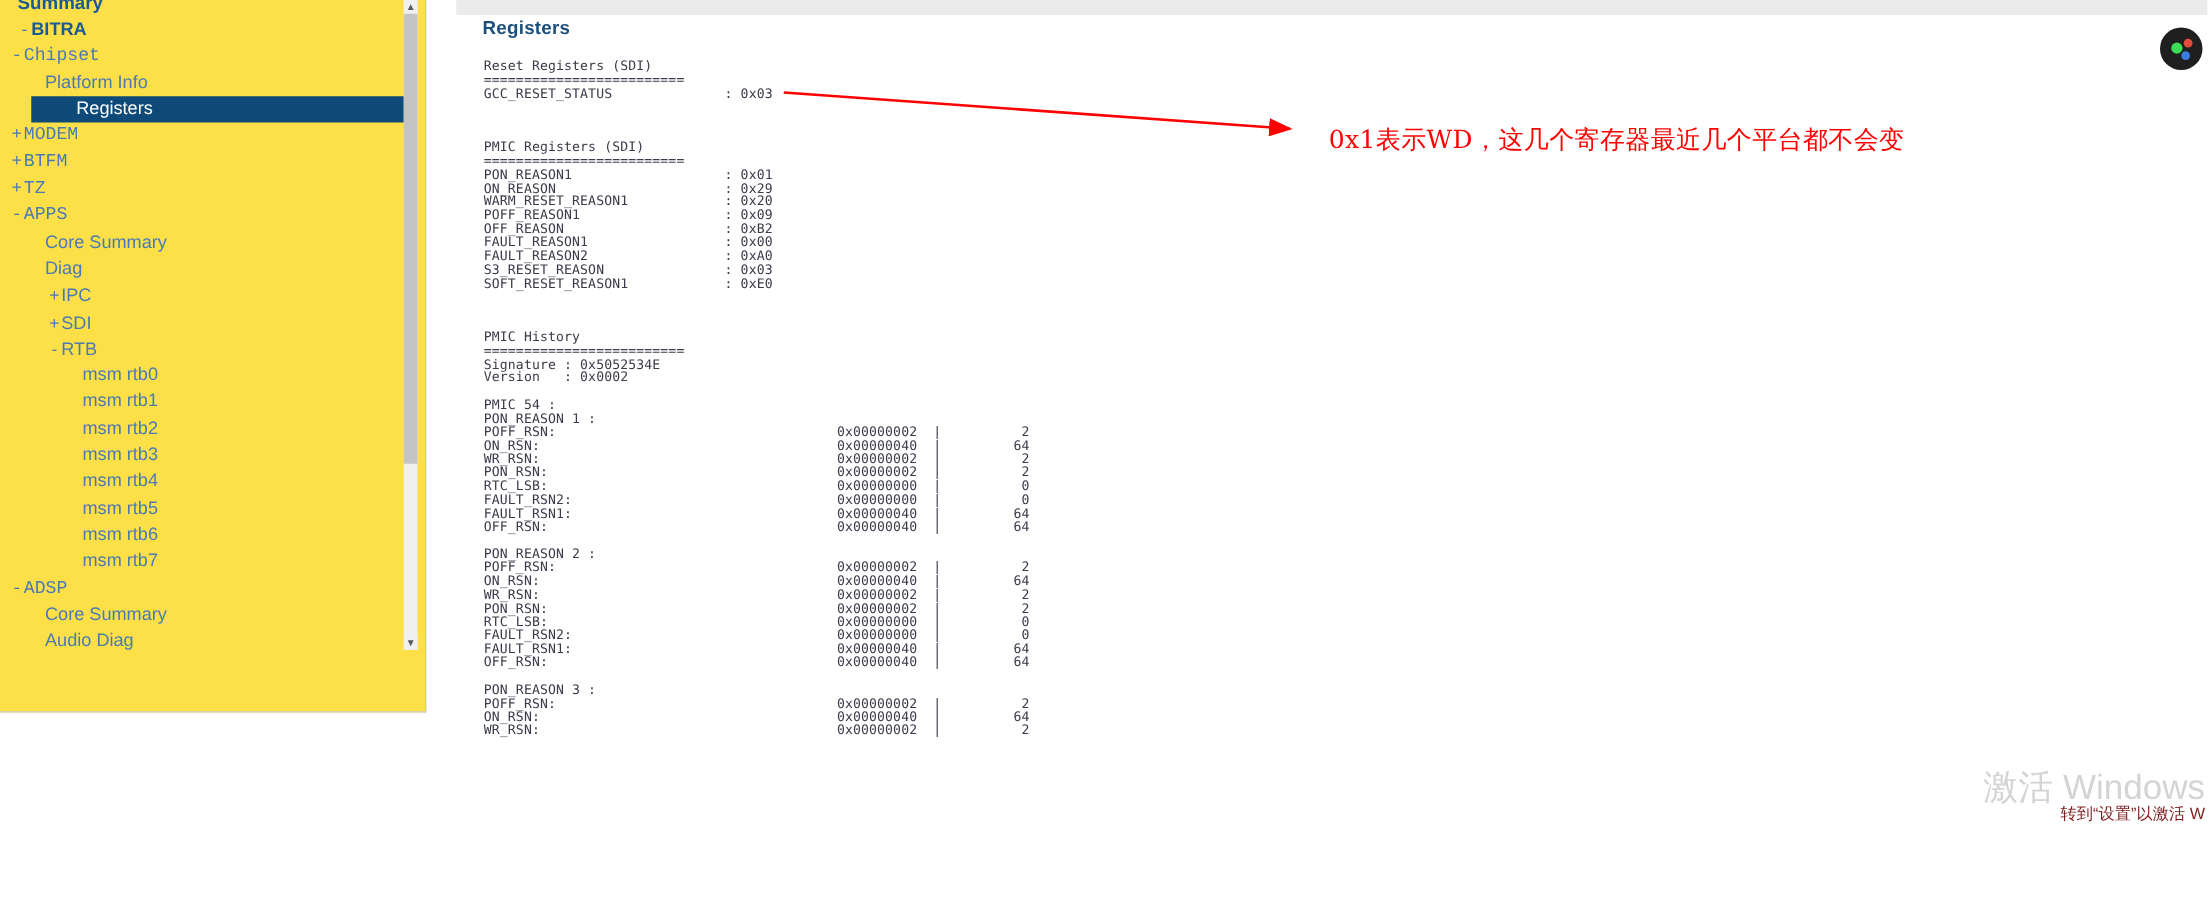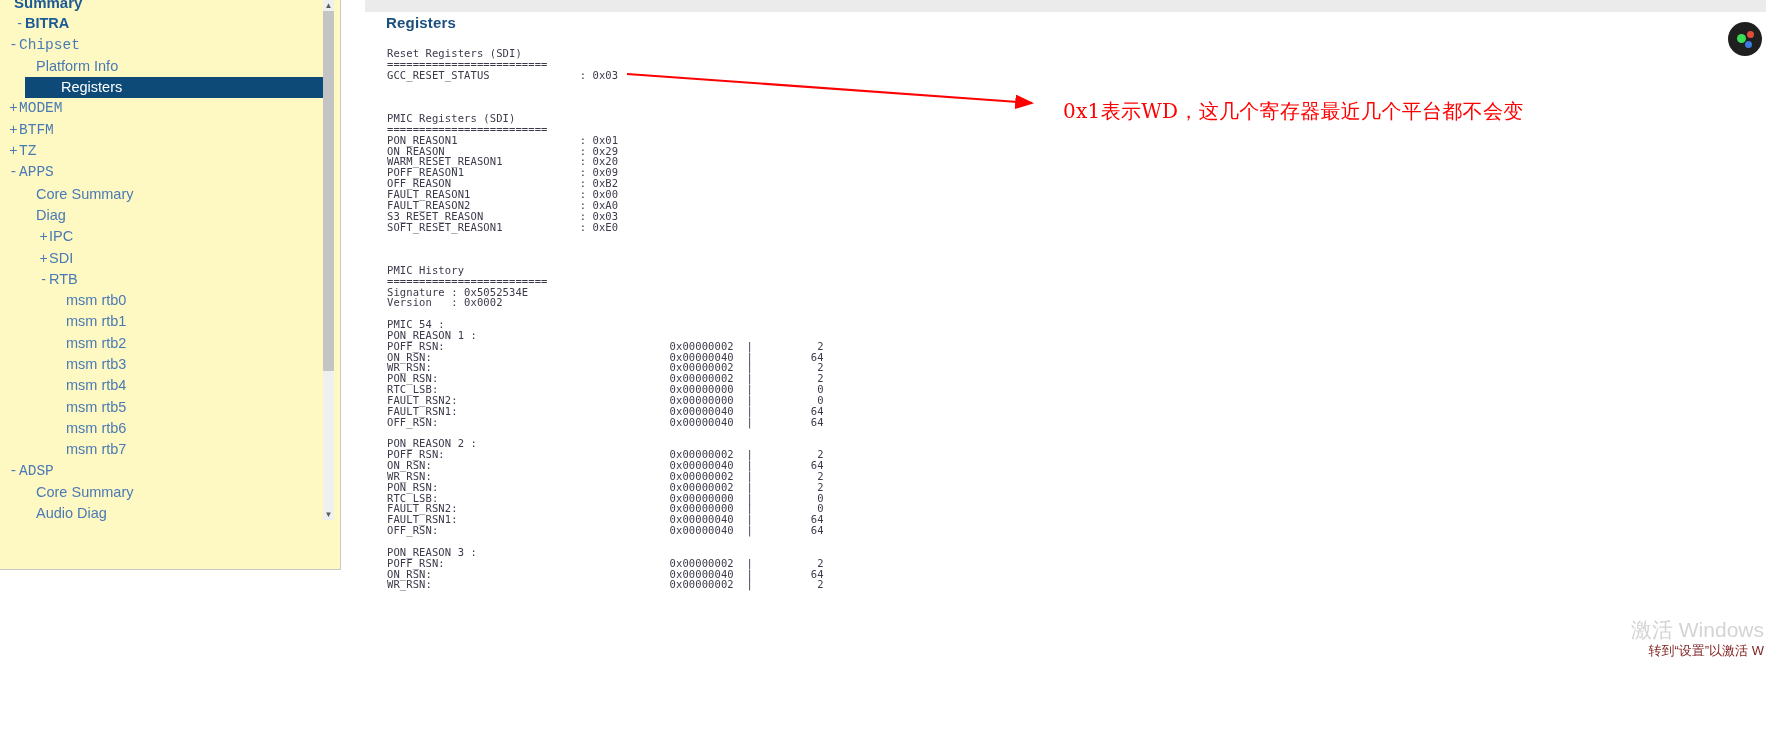--- a/index.html
+++ b/index.html
@@ -9,21 +9,21 @@
     background: #ffffff;
     overflow: hidden;
     font-family: "Liberation Sans", sans-serif;
   }
   #app { position: relative; width: 1766px; height: 738px; background:#ffffff; }
 
   
   #sidebar {
     position: absolute; left: 0; top: 0;
     width: 341px; height: 570px;
-    background: #fef9c3;
+    background: #fde047;
     border-right: 1px solid #c9c9c9;
     border-bottom: 1px solid #c9c9c9;
     overflow: hidden;
   }
   #tree {
     position: absolute; left: 0; top: 0;
     width: 325px; height: 570px;
     padding-top: 0;
   }
   .tree-row {
@@ -143,21 +143,21 @@
     border-radius:50%; background:#3a7de0;
   }
 
   
   #watermark {
     position:absolute; right:2px; bottom:78px;
     text-align:right;
     color:#d2d2d2;
     user-select:none;
   }
-  #wm-line1 { font-size:21px; line-height:25px; color:#d4d4d4; }
+  #wm-line1 { font-size:28px; line-height:25px; color:#d4d4d4; }
   #wm-line2 { font-size:13px; line-height:18px; color:#7f1d1d; }
 </style>
 </head>
 <body>
 
 <div id="app">
 
   <div id="sidebar">
     <div id="tree">
         <div class="tree-row hdr i0" style="margin-top: -8px;"><span class="lbl">Summary</span></div>

